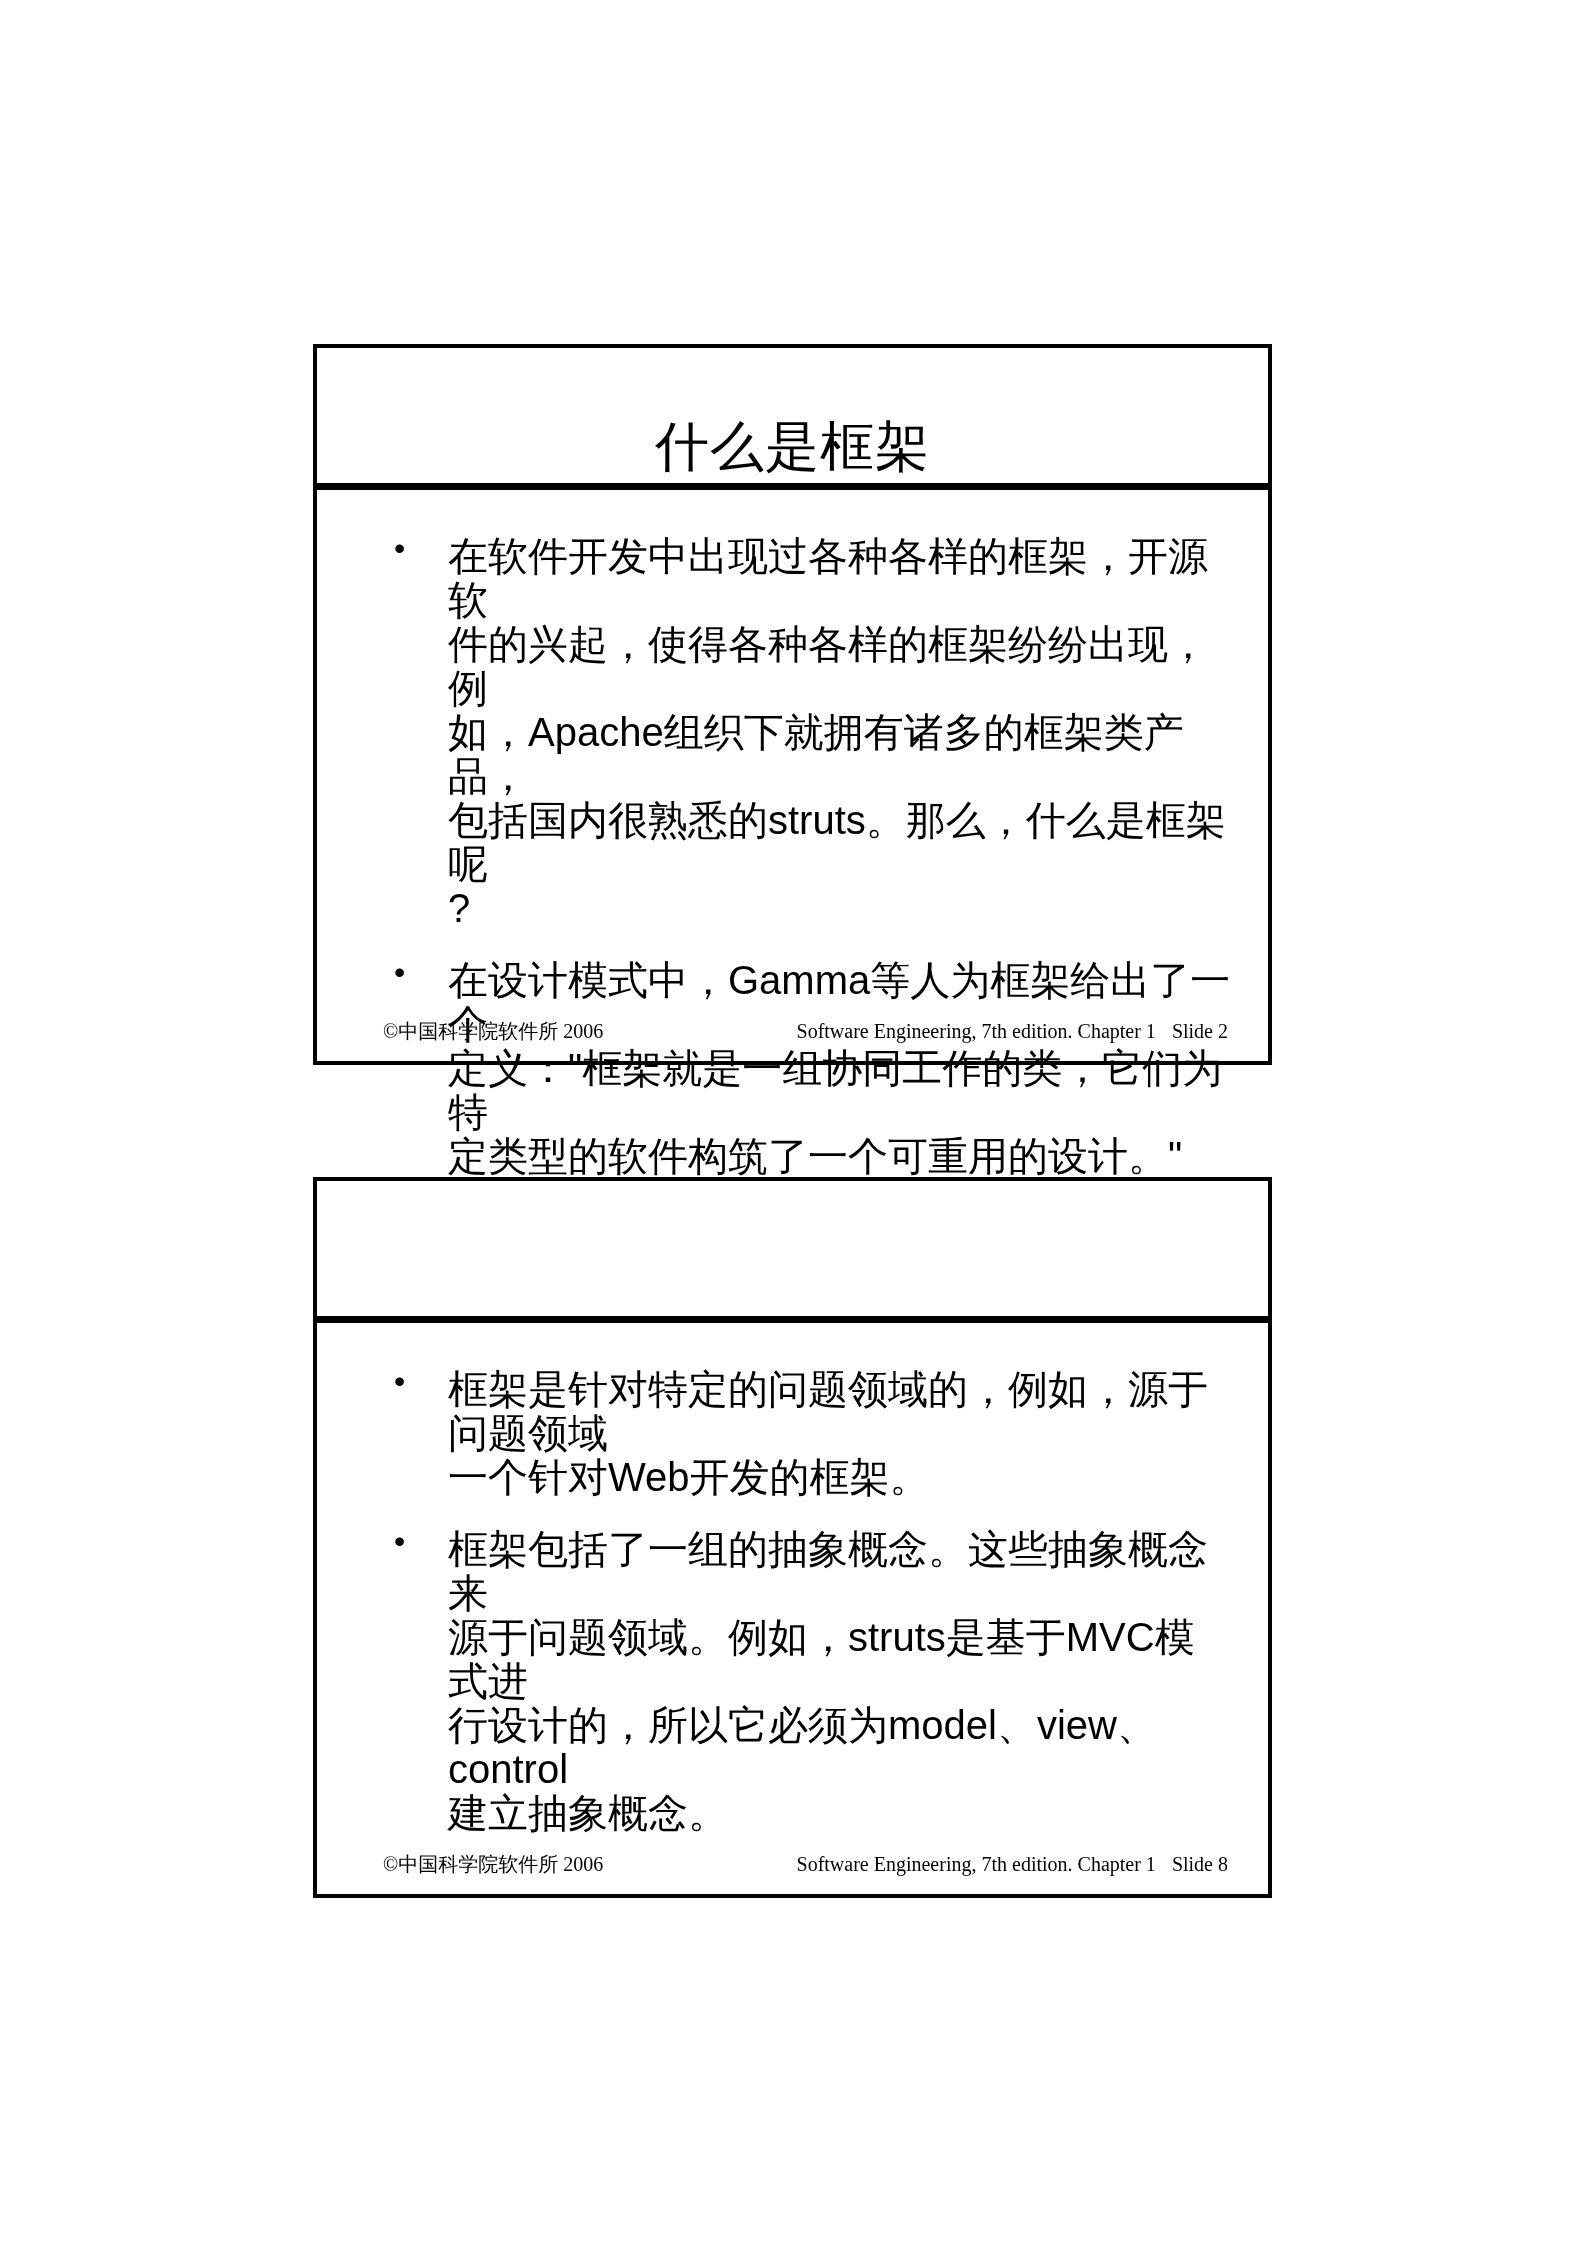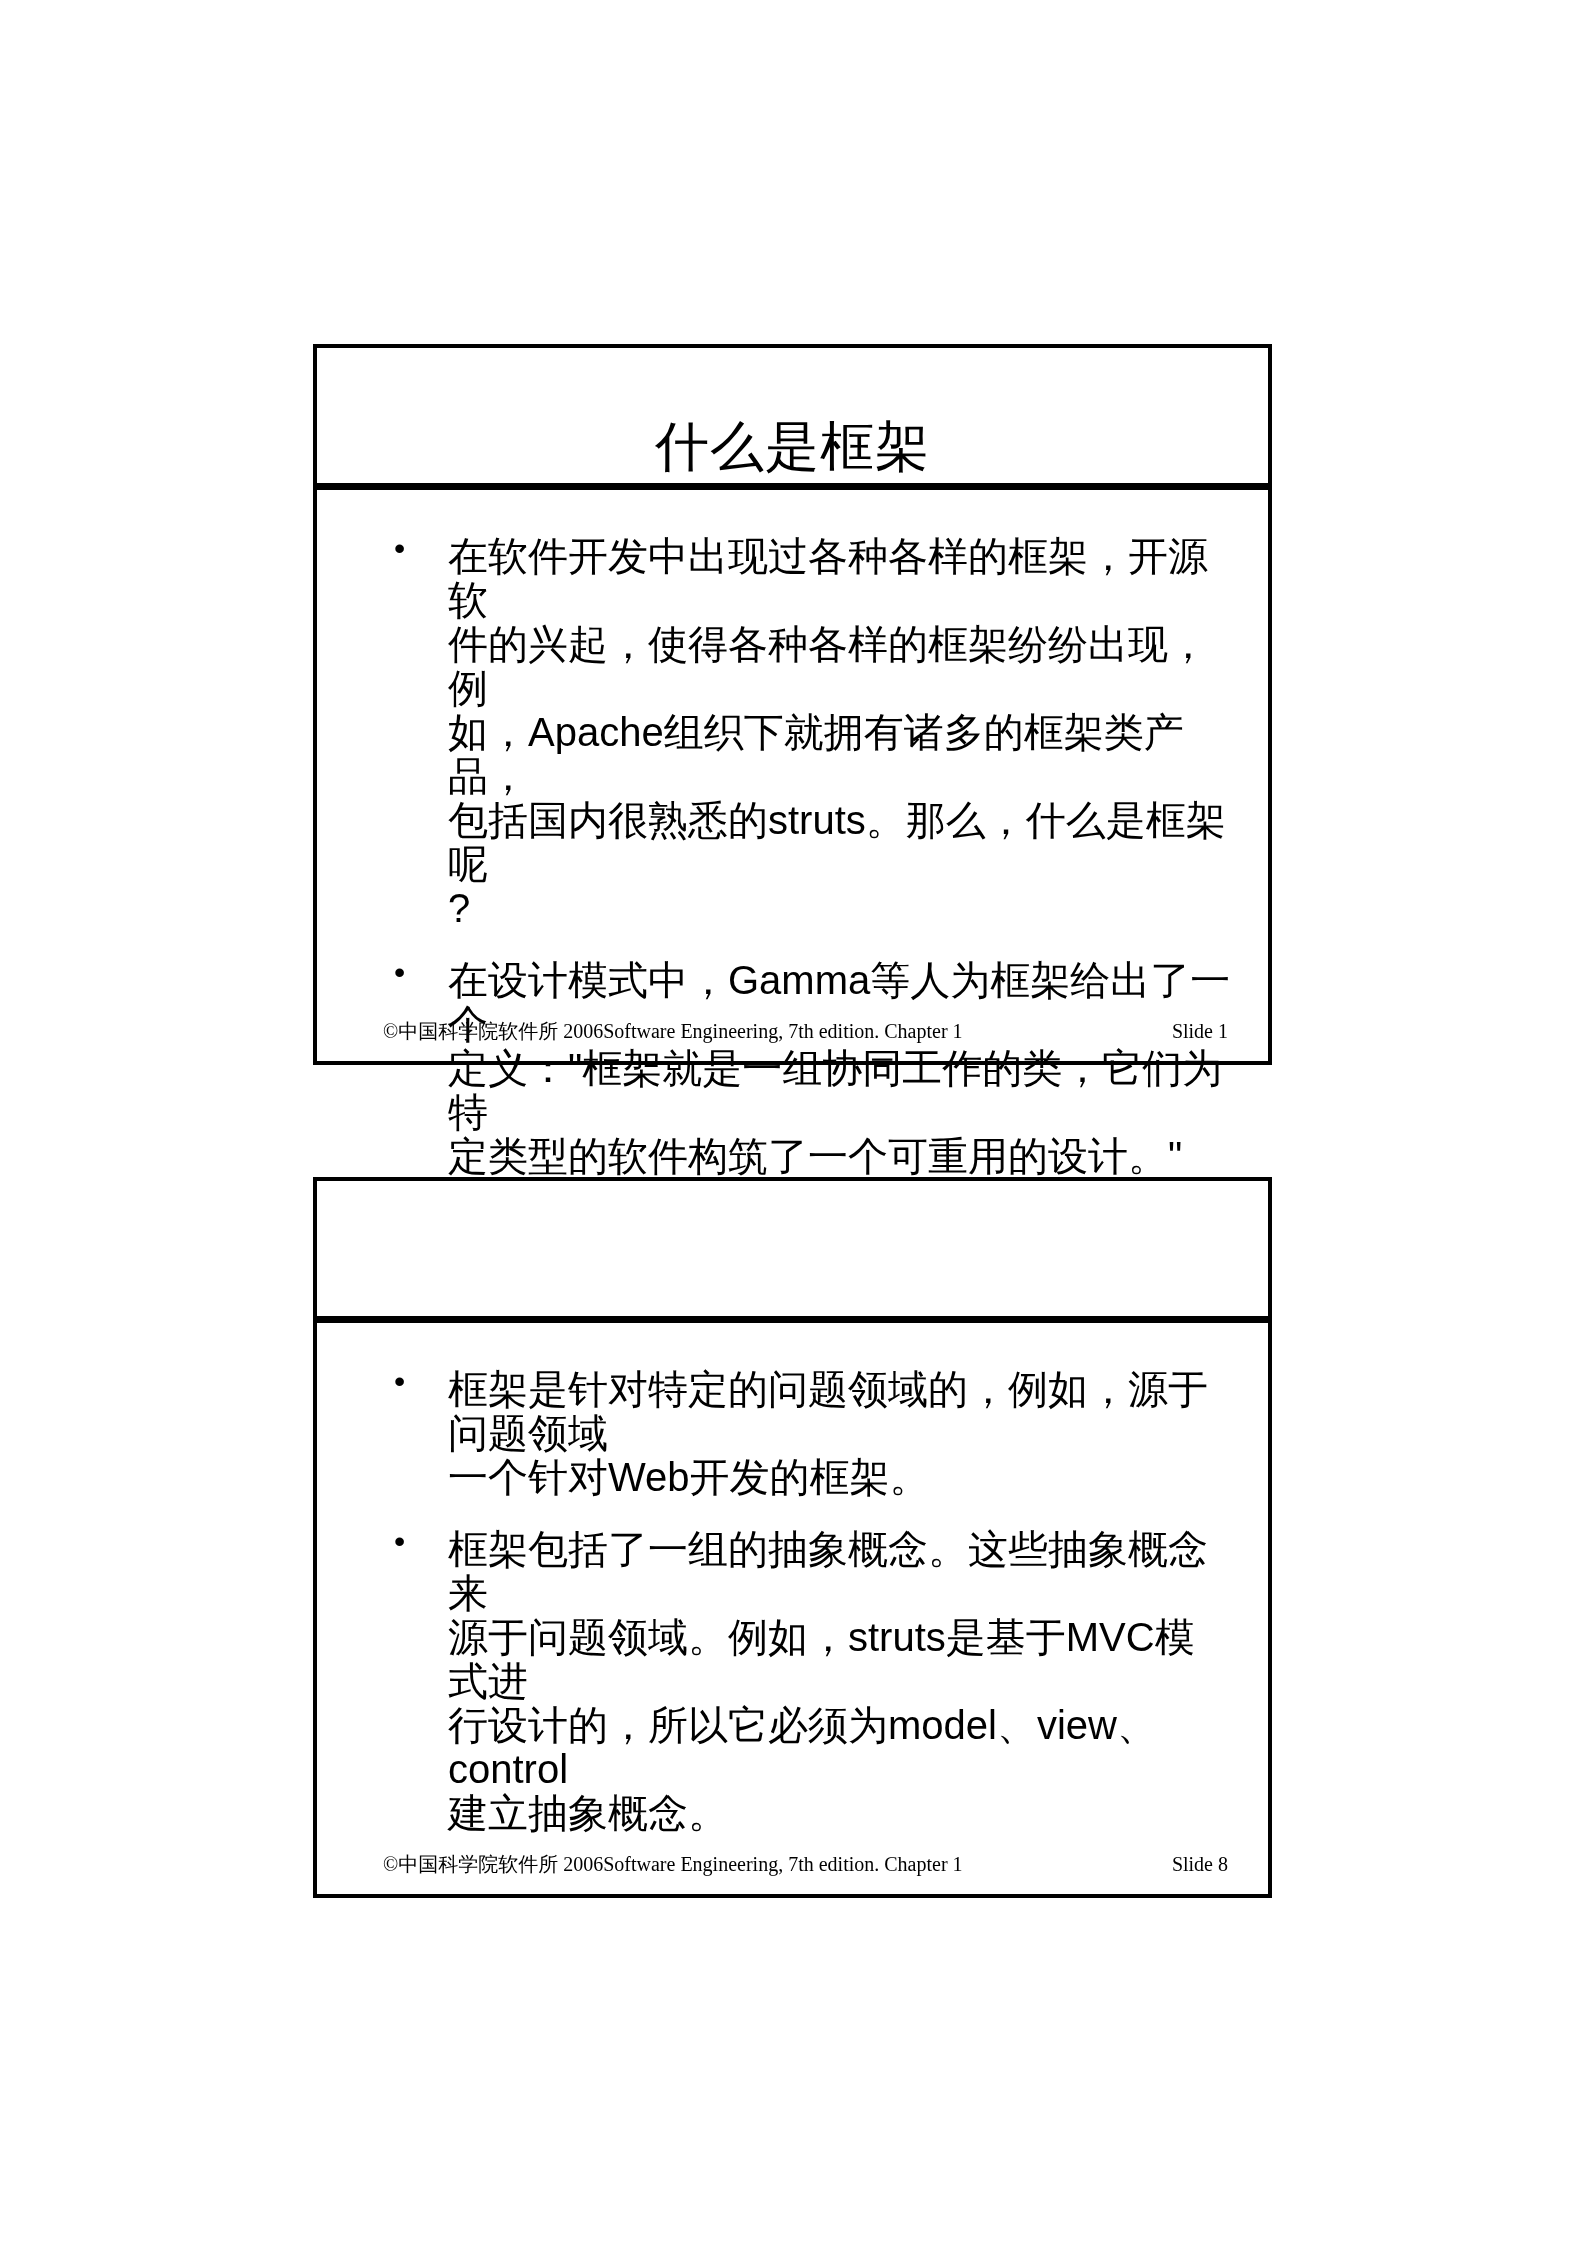--- a/index.html
+++ b/index.html
@@ -66,21 +66,21 @@
     white-space: pre-line;
   }
   .slide-footer {
     position: absolute;
     left: 50px; right: 40px; bottom: 16px;
     display: flex;
     align-items: baseline;
     font-family: "Liberation Serif", "DejaVu Serif", serif;
     font-size: 20px;
   }
-  .footer-center { flex: 1; text-align: left; }
+  .footer-center { flex: 1; text-align: right; margin-left: 20px; }
   .footer-left, .footer-right { white-space: nowrap; margin-left: 16px; }
   .page-number {
     position: absolute;
     left: 1465px; top: 2030px;
     width: 40px;
     text-align: center;
     font-size: 34px;
     line-height: 1.1;
   }
 </style>
@@ -105,21 +105,21 @@
       <div class="bullet-row">
         <span class="bullet-dot">•</span>
         <p class="bullet-text">在设计模式中，Gamma等人为框架给出了一个
 定义："框架就是一组协同工作的类，它们为特
 定类型的软件构筑了一个可重用的设计。"</p>
       </div>
     </div>
     <footer class="slide-footer">
       <span class="footer-left">©中国科学院软件所 2006</span>
       <span class="footer-center">Software Engineering, 7th edition. Chapter 1</span>
-      <span class="footer-right">Slide 1</span>
+      <span class="footer-right">Slide 2</span>
     </footer>
   </section>
 
   <section class="slide slide-2">
     <header class="title-area">
       <h1 class="slide-title"></h1>
     </header>
     <div class="slide-body">
       <div class="bullet-row">
         <span class="bullet-dot">•</span>

